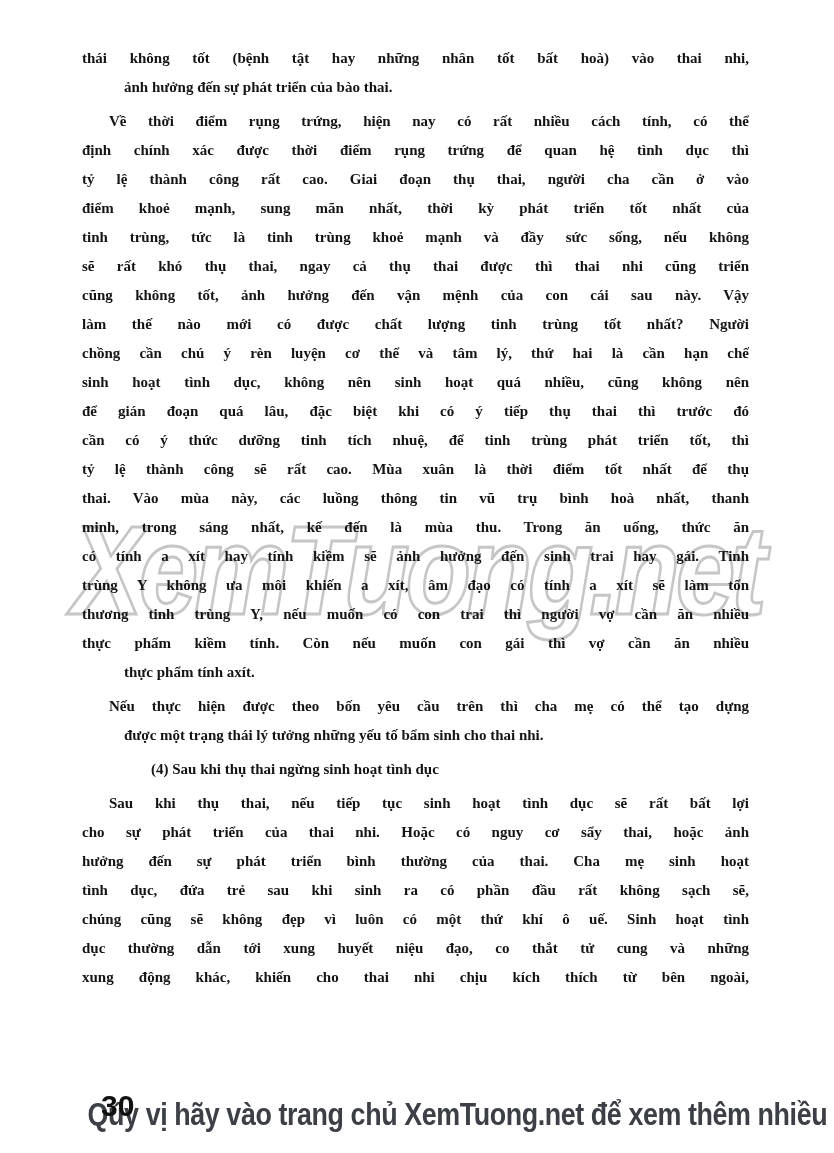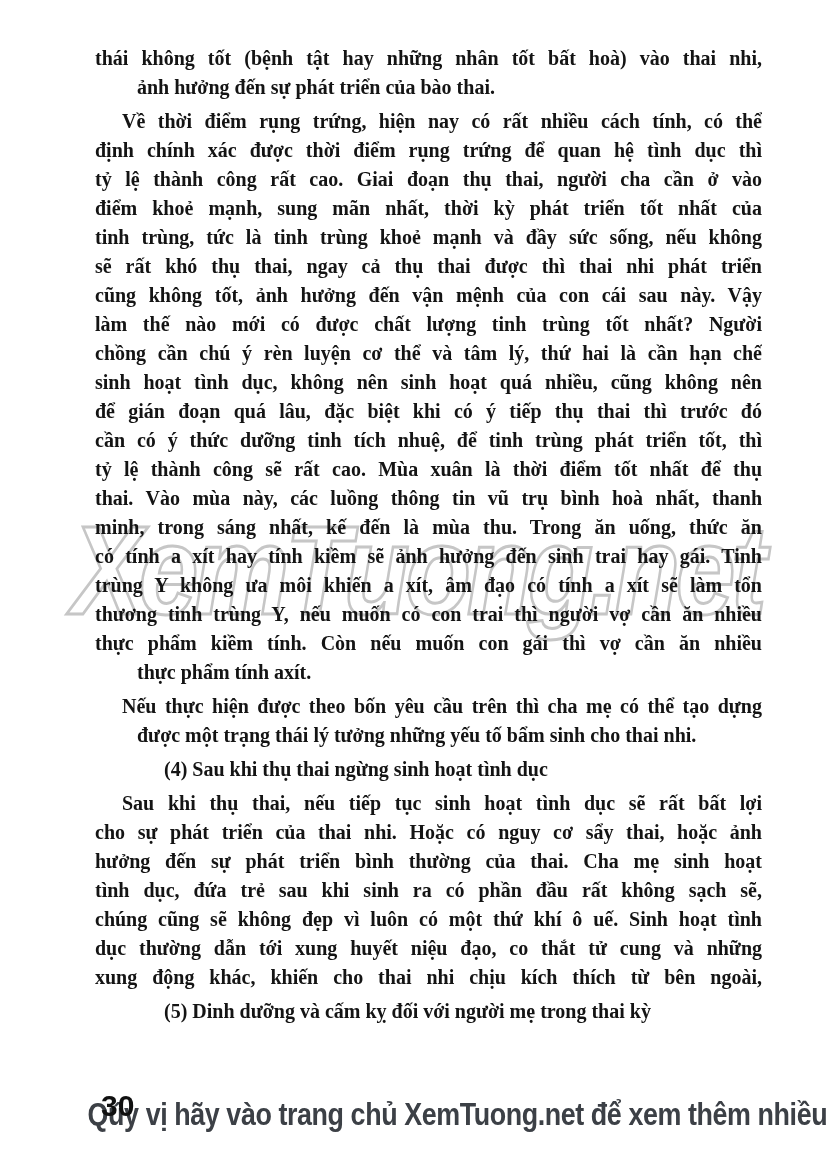--- a/index.html
+++ b/index.html
@@ -29,28 +29,28 @@
     letter-spacing: -5px;
     white-space: nowrap;
     color: rgba(255,255,255,0.05);
     -webkit-text-stroke: 3px #c6c6c6;
     z-index: 0;
     user-select: none;
   }
   
   .text-column {
     position: absolute;
-    left: 95px;
+    left: 82px;
     top: 44px;
     width: 667px;
     z-index: 1;
     color: #141414;
     font-family: "Liberation Serif", serif;
     font-weight: bold;
-    font-size: 20px;
+    font-size: 15px;
     line-height: 29px;
   }
   .para { margin: 0; }
   .para + .para { margin-top: 5px; }
   .line {
     box-sizing: border-box;
     width: 100%;
     white-space: nowrap;
     overflow: hidden;
     text-align: justify;
@@ -106,21 +106,21 @@
   <div class="para">
         <div class="line">thái không tốt (bệnh tật hay những nhân tốt bất hoà) vào thai nhi,</div>
         <div class="line lastline">ảnh hưởng đến sự phát triển của bào thai.</div>
       </div>
       <div class="para indent">
         <div class="line">Về thời điểm rụng trứng, hiện nay có rất nhiều cách tính, có thể</div>
         <div class="line">định chính xác được thời điểm rụng trứng để quan hệ tình dục thì</div>
         <div class="line">tỷ lệ thành công rất cao. Giai đoạn thụ thai, người cha cần ở vào</div>
         <div class="line">điểm khoẻ mạnh, sung mãn nhất, thời kỳ phát triển tốt nhất của</div>
         <div class="line">tinh trùng, tức là tinh trùng khoẻ mạnh và đầy sức sống, nếu không</div>
-        <div class="line">sẽ rất khó thụ thai, ngay cả thụ thai được thì thai nhi phát triển</div>
+        <div class="line">sẽ rất khó thụ thai, ngay cả thụ thai được thì thai nhi cũng triển</div>
         <div class="line">cũng không tốt, ảnh hưởng đến vận mệnh của con cái sau này. Vậy</div>
         <div class="line">làm thế nào mới có được chất lượng tinh trùng tốt nhất? Người</div>
         <div class="line">chồng cần chú ý rèn luyện cơ thể và tâm lý, thứ hai là cần hạn chế</div>
         <div class="line">sinh hoạt tình dục, không nên sinh hoạt quá nhiều, cũng không nên</div>
         <div class="line">để gián đoạn quá lâu, đặc biệt khi có ý tiếp thụ thai thì trước đó</div>
         <div class="line">cần có ý thức dưỡng tinh tích nhuệ, để tinh trùng phát triển tốt, thì</div>
         <div class="line">tỷ lệ thành công sẽ rất cao. Mùa xuân là thời điểm tốt nhất để thụ</div>
         <div class="line">thai. Vào mùa này, các luồng thông tin vũ trụ bình hoà nhất, thanh</div>
         <div class="line">minh, trong sáng nhất, kế đến là mùa thu. Trong ăn uống, thức ăn</div>
         <div class="line">có tính a xít hay tính kiềm sẽ ảnh hưởng đến sinh trai hay gái. Tinh</div>
@@ -138,23 +138,20 @@
       </div>
       <div class="para indent">
         <div class="line">Sau khi thụ thai, nếu tiếp tục sinh hoạt tình dục sẽ rất bất lợi</div>
         <div class="line">cho sự phát triển của thai nhi. Hoặc có nguy cơ sẩy thai, hoặc ảnh</div>
         <div class="line">hưởng đến sự phát triển bình thường của thai. Cha mẹ sinh hoạt</div>
         <div class="line">tình dục, đứa trẻ sau khi sinh ra có phần đầu rất không sạch sẽ,</div>
         <div class="line">chúng cũng sẽ không đẹp vì luôn có một thứ khí ô uế. Sinh hoạt tình</div>
         <div class="line">dục thường dẫn tới xung huyết niệu đạo, co thắt tử cung và những</div>
         <div class="line">xung động khác, khiến cho thai nhi chịu kích thích từ bên ngoài,</div>
       </div>
-      <div class="para indent">
-        <div class="line lastline">(5) Dinh dưỡng và cấm kỵ đối với người mẹ trong thai kỳ</div>
-      </div>
     </div>
 
   <div class="page-number">30</div>
 
   <div class="footer">
     <span class="footer-inner">Qúy vị hãy vào trang chủ XemTuong.net để xem thêm nhiều mục hay khác</span>
   </div>
 
 </div>
 

